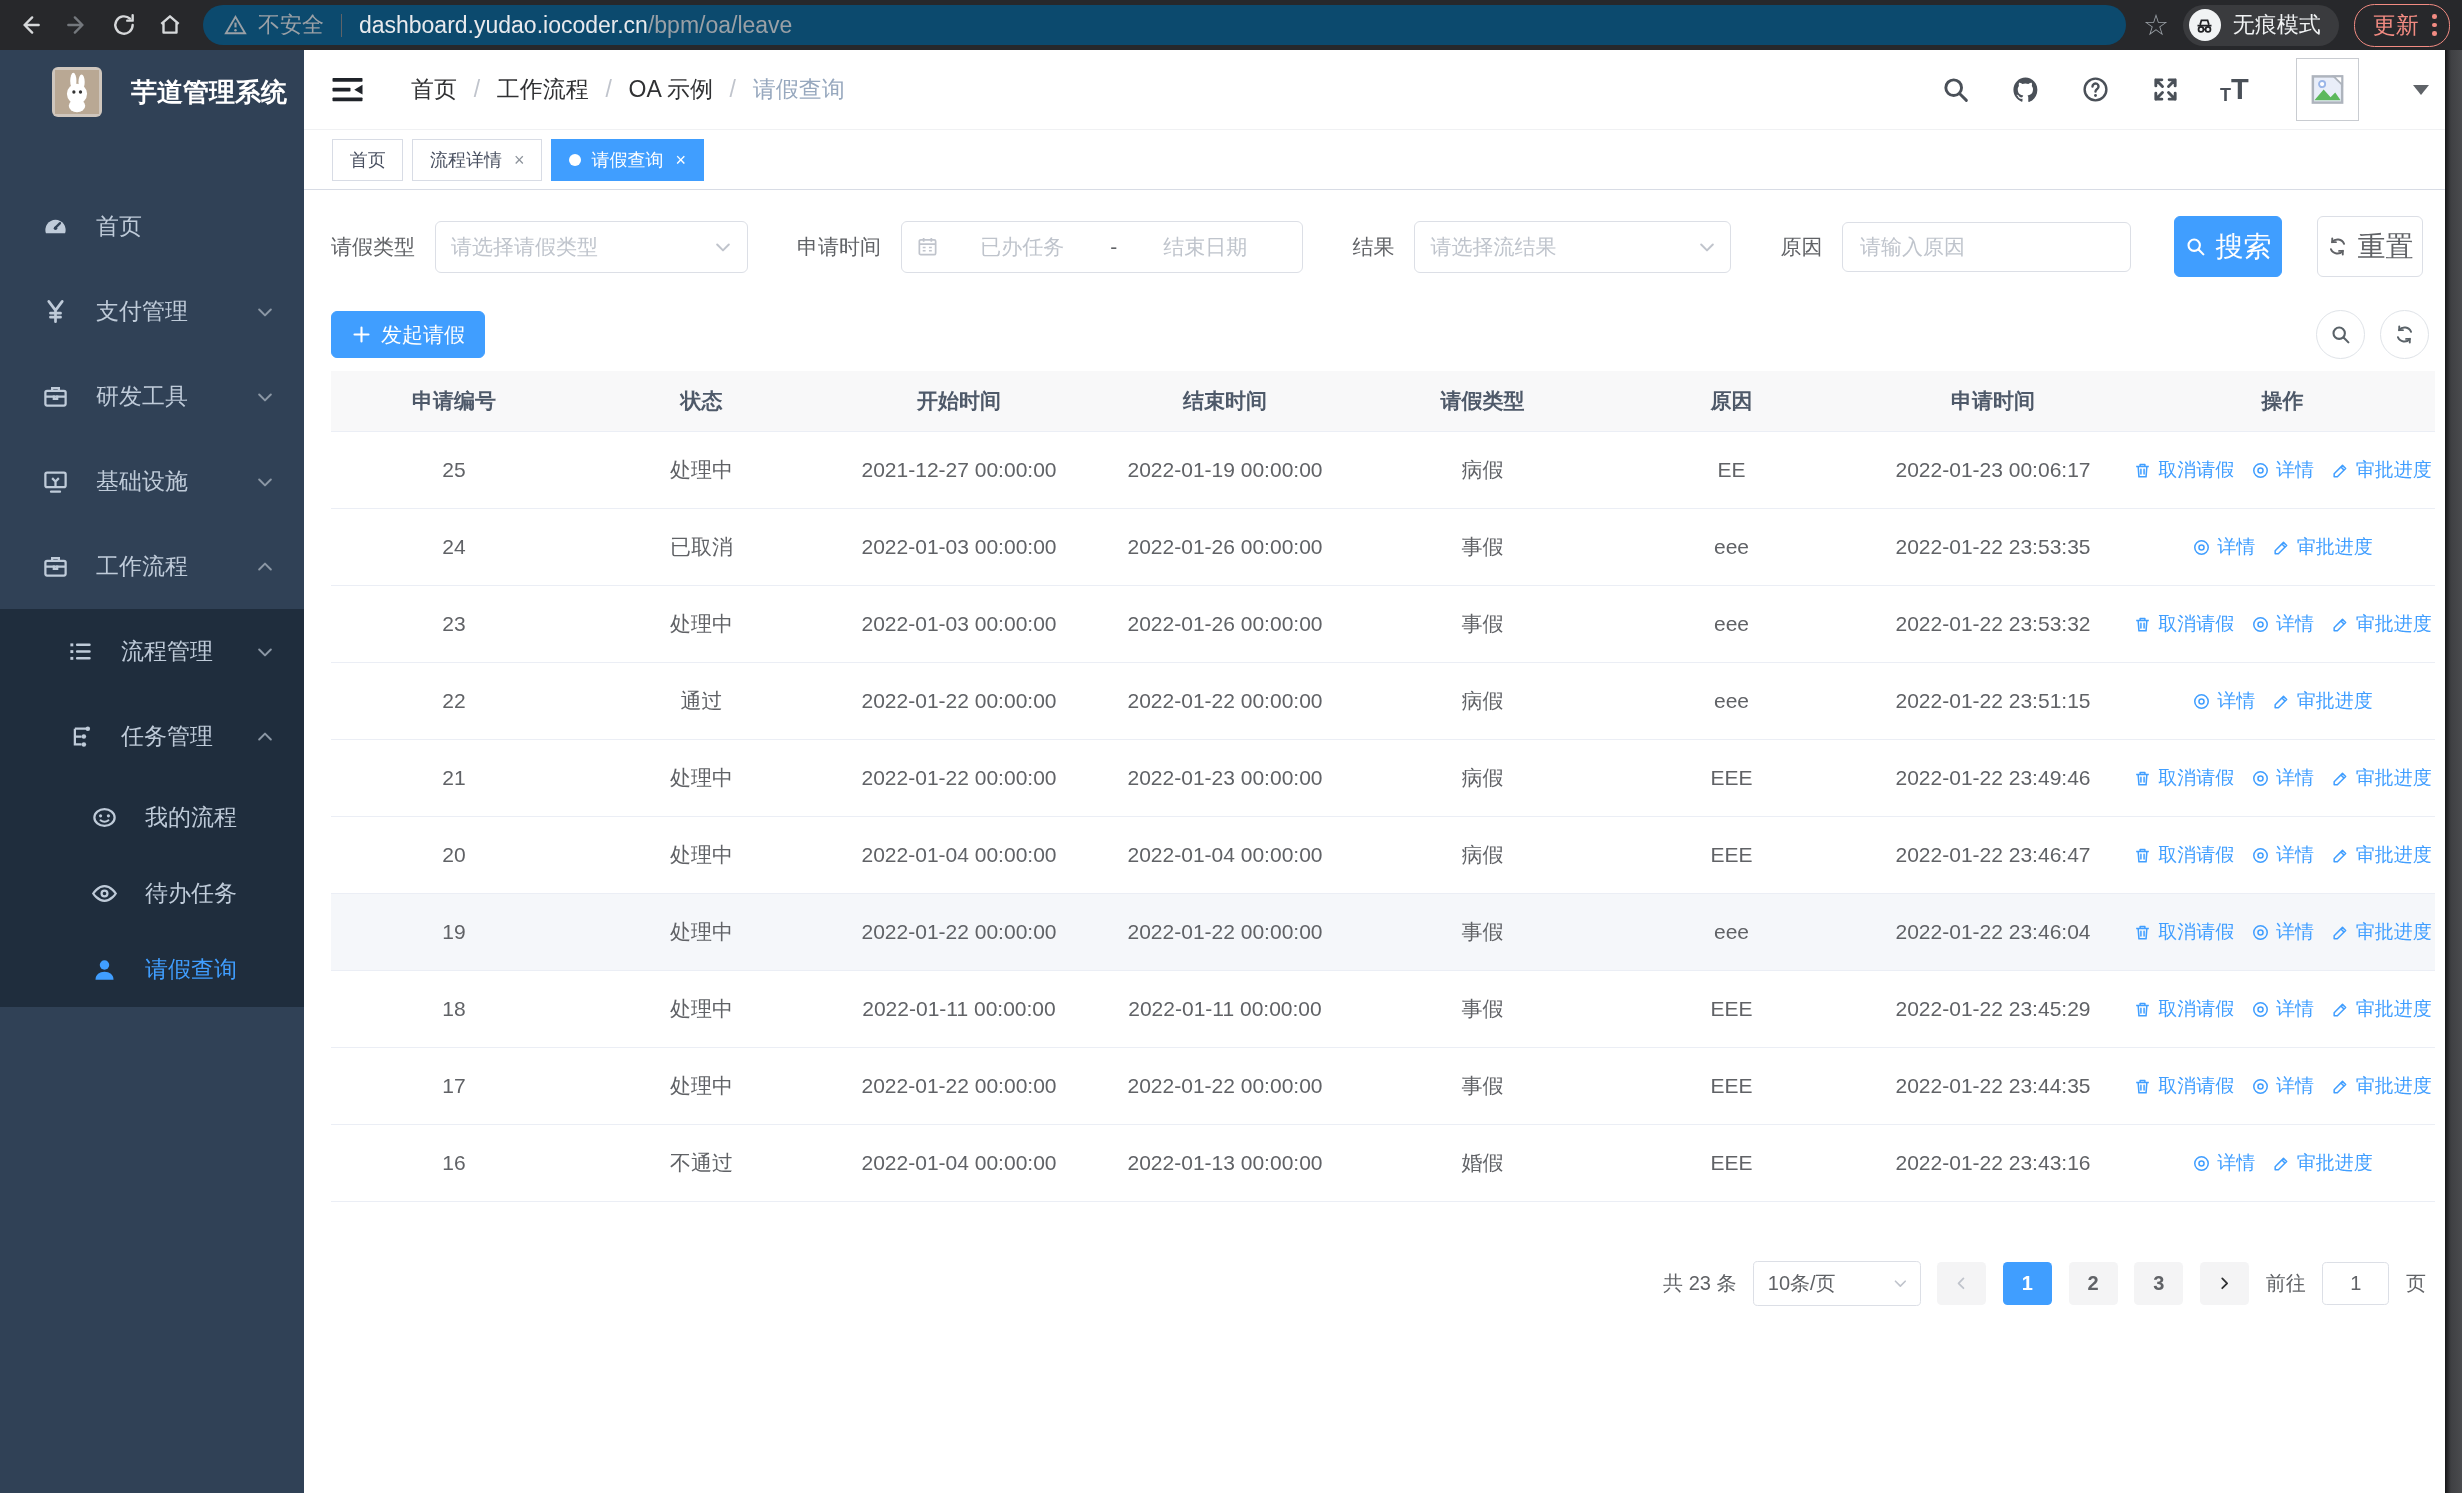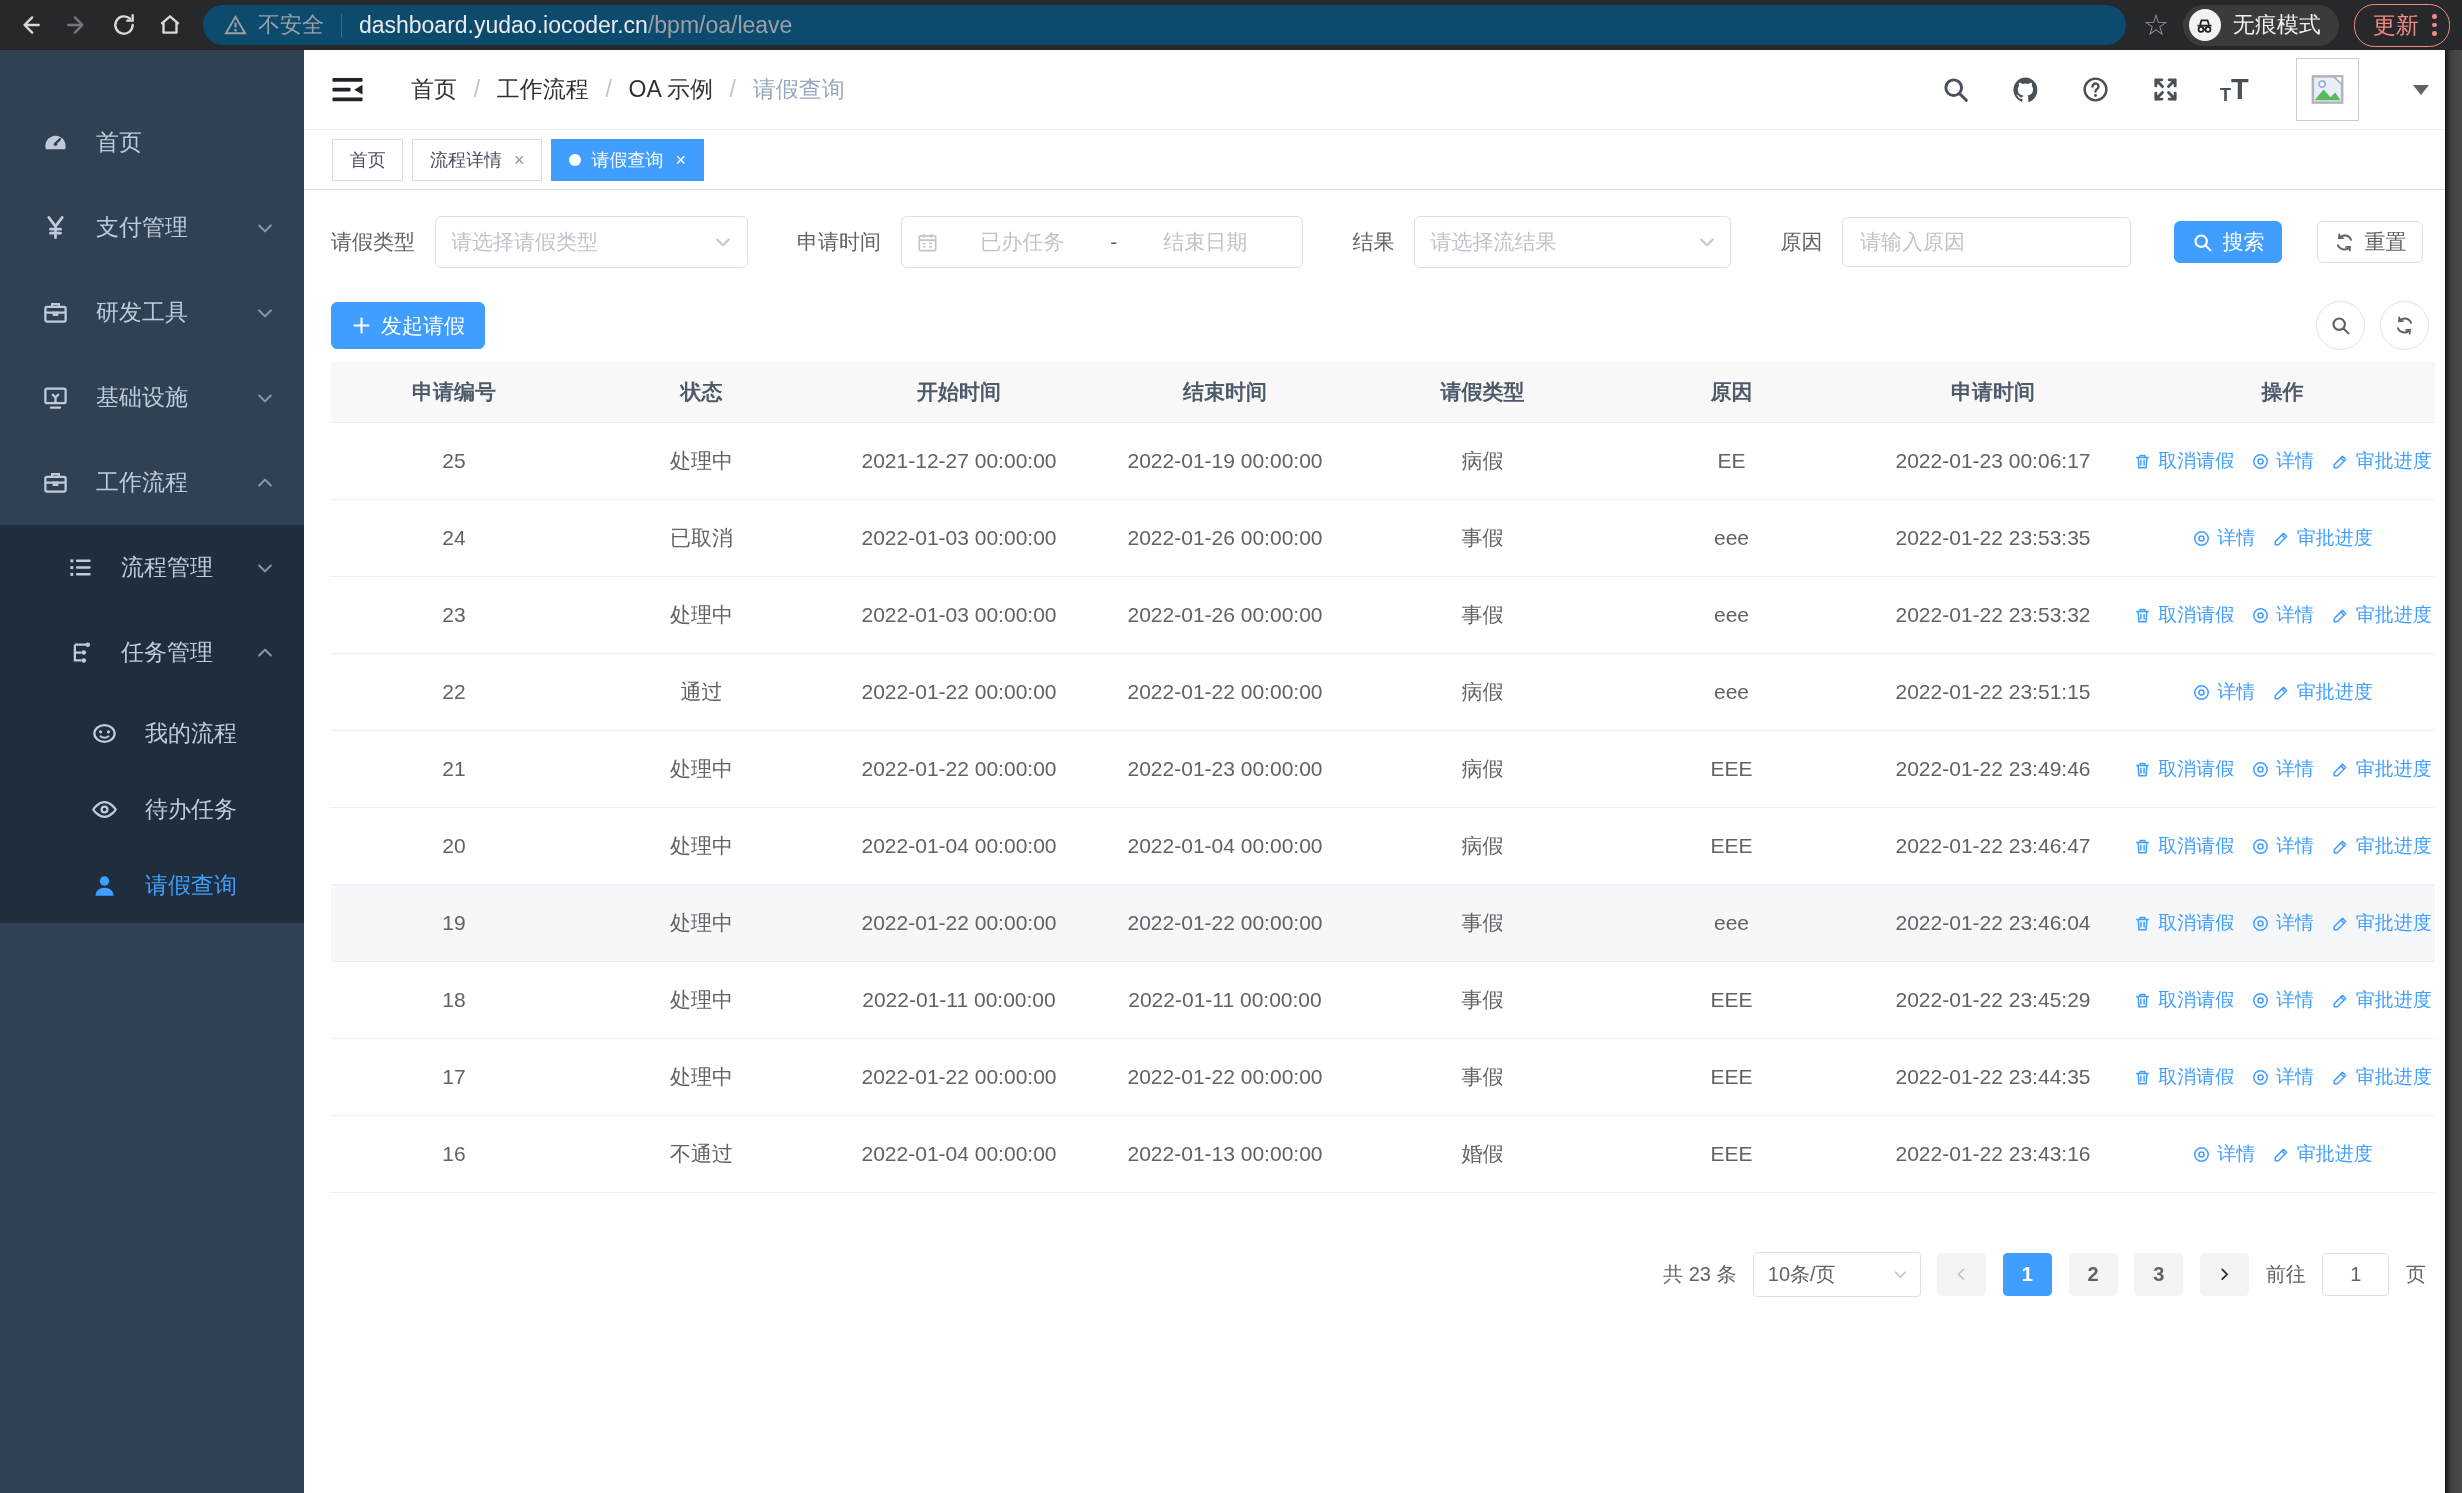--- a/index.html
+++ b/index.html
@@ -84,21 +84,21 @@
   .sel .ph{color:#bfc4cc;font-size:21px;white-space:nowrap;}
   .sel .chev{position:absolute;right:13.7px;width:20px;height:20px;color:#c0c4cc;}
   .sel.w-type{width:281px;}
   .sel.w-result{width:285px;}
   .daterange{width:373px;height:50px;border:0.8px solid #dcdfe6;border-radius:6px;background:#fff;display:flex;align-items:center;padding:0 13.7px;}
   .daterange .cal{width:23px;height:23px;color:#c0c4cc;flex:0 0 auto;}
   .daterange .dph{color:#bfc4cc;font-size:21px;flex:1;text-align:center;white-space:nowrap;}
   .daterange .dsep{color:#606266;font-size:21px;padding:0 4.6px;}
   .txtin{width:289px;height:50px;border:0.8px solid #dcdfe6;border-radius:6px;background:#fff;font-size:21px;color:#606266;padding:0 16.7px;box-sizing:border-box;outline:none;font-family:inherit;}
   .txtin::placeholder{color:#bfc4cc;}
-  .btn{height:42px;border-radius:6px;display:flex;align-items:center;justify-content:center;font-size:21px;cursor:pointer;gap:9px;box-sizing:border-box;}
+  .btn{height:61px;border-radius:6px;display:flex;align-items:center;justify-content:center;font-size:28px;cursor:pointer;gap:9px;box-sizing:border-box;}
   .btn svg{width:21px;height:21px;}
   .btn.primary{background:#409eff;color:#fff;border:0.8px solid #409eff;}
   .btn.plain{background:#fff;color:#606266;border:0.8px solid #dcdfe6;}
   .btn.search{width:108px;margin-left:43px;}
   .btn.reset{width:106px;margin-left:35px;}
 
   .create-row{margin-top:33px;display:flex;align-items:center;}
   .btn.create{width:154px;height:47px;font-size:21px;}
   .circ-group{margin-left:auto;display:flex;gap:15px;margin-right:6px;}
   .circbtn{width:47px;height:47px;border-radius:50%;border:0.8px solid #dfe3e8;background:#fff;display:flex;align-items:center;justify-content:center;color:#5a6268;cursor:pointer;}
@@ -340,20 +340,28 @@
           <i></i>
           <i></i>
           <i></i>
         </span>
     </div>
   </div>
 
   <div class="app">
 
     <div class="sidebar">
+      <div class="logo-row">
+        <span class="logo-img">
+            <svg viewBox="0 0 58 58" width="44" height="44">
+              <use href="#ic-rabbit"></use>
+            </svg>
+          </span>
+        <span class="logo-title">芋道管理系统</span>
+      </div>
       <div class="menu" id="side-menu">
           <div class="side-item lv1">
             <svg class="sicon" viewBox="0 0 36 36" width="27" height="27">
               <use href="#ic-gauge"></use>
             </svg>
             <span class="slabel">首页</span>
           </div>
           <div class="side-item lv1">
             <svg class="sicon" viewBox="0 0 36 36" width="27" height="27">
               <use href="#ic-yen"></use>

